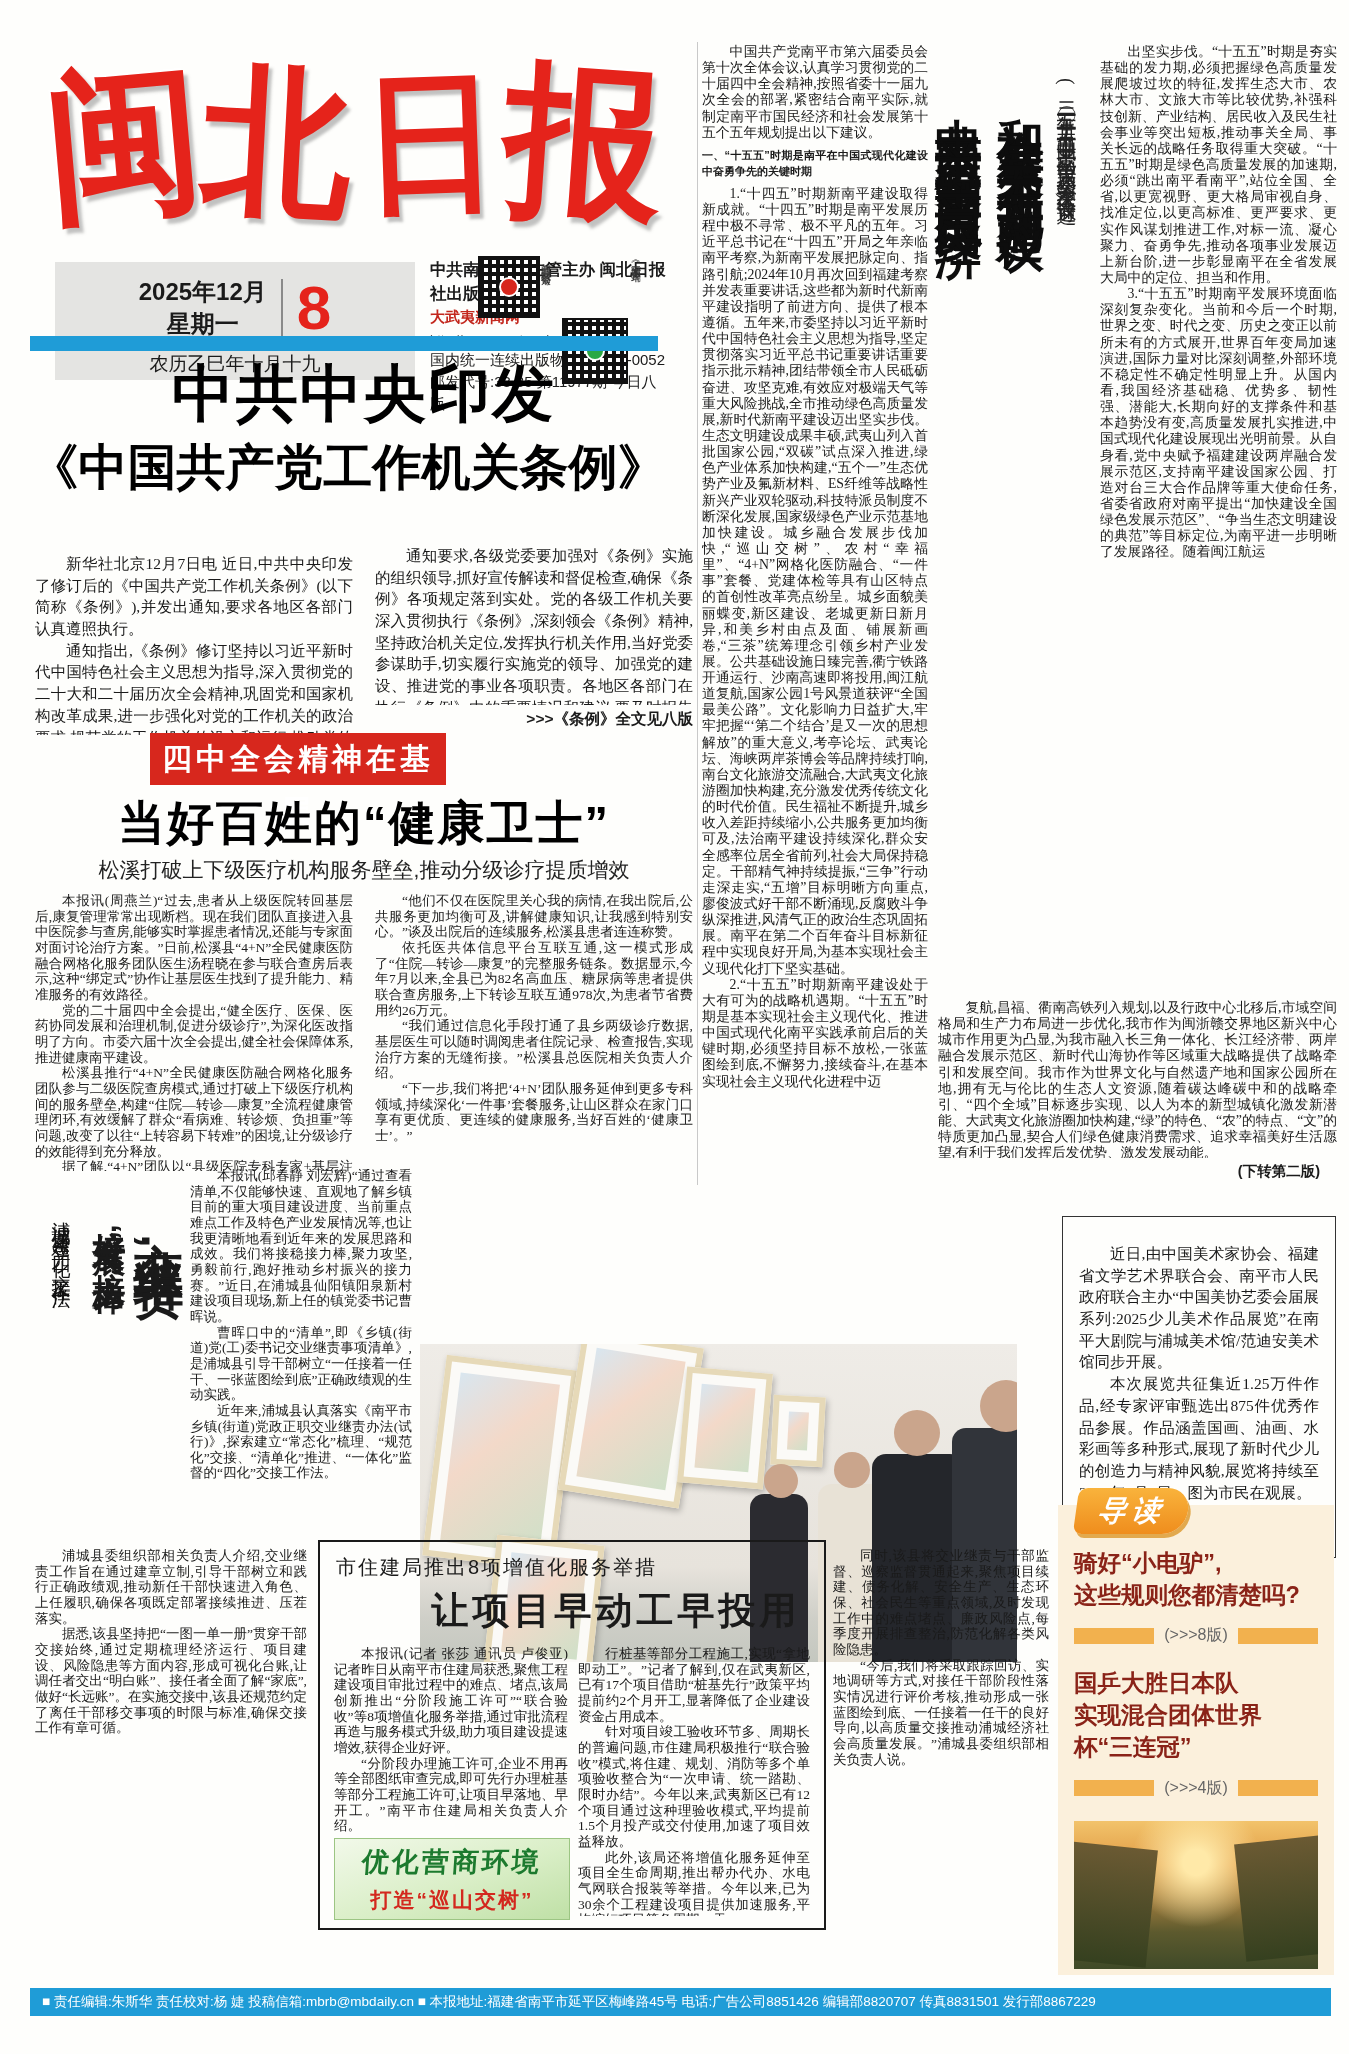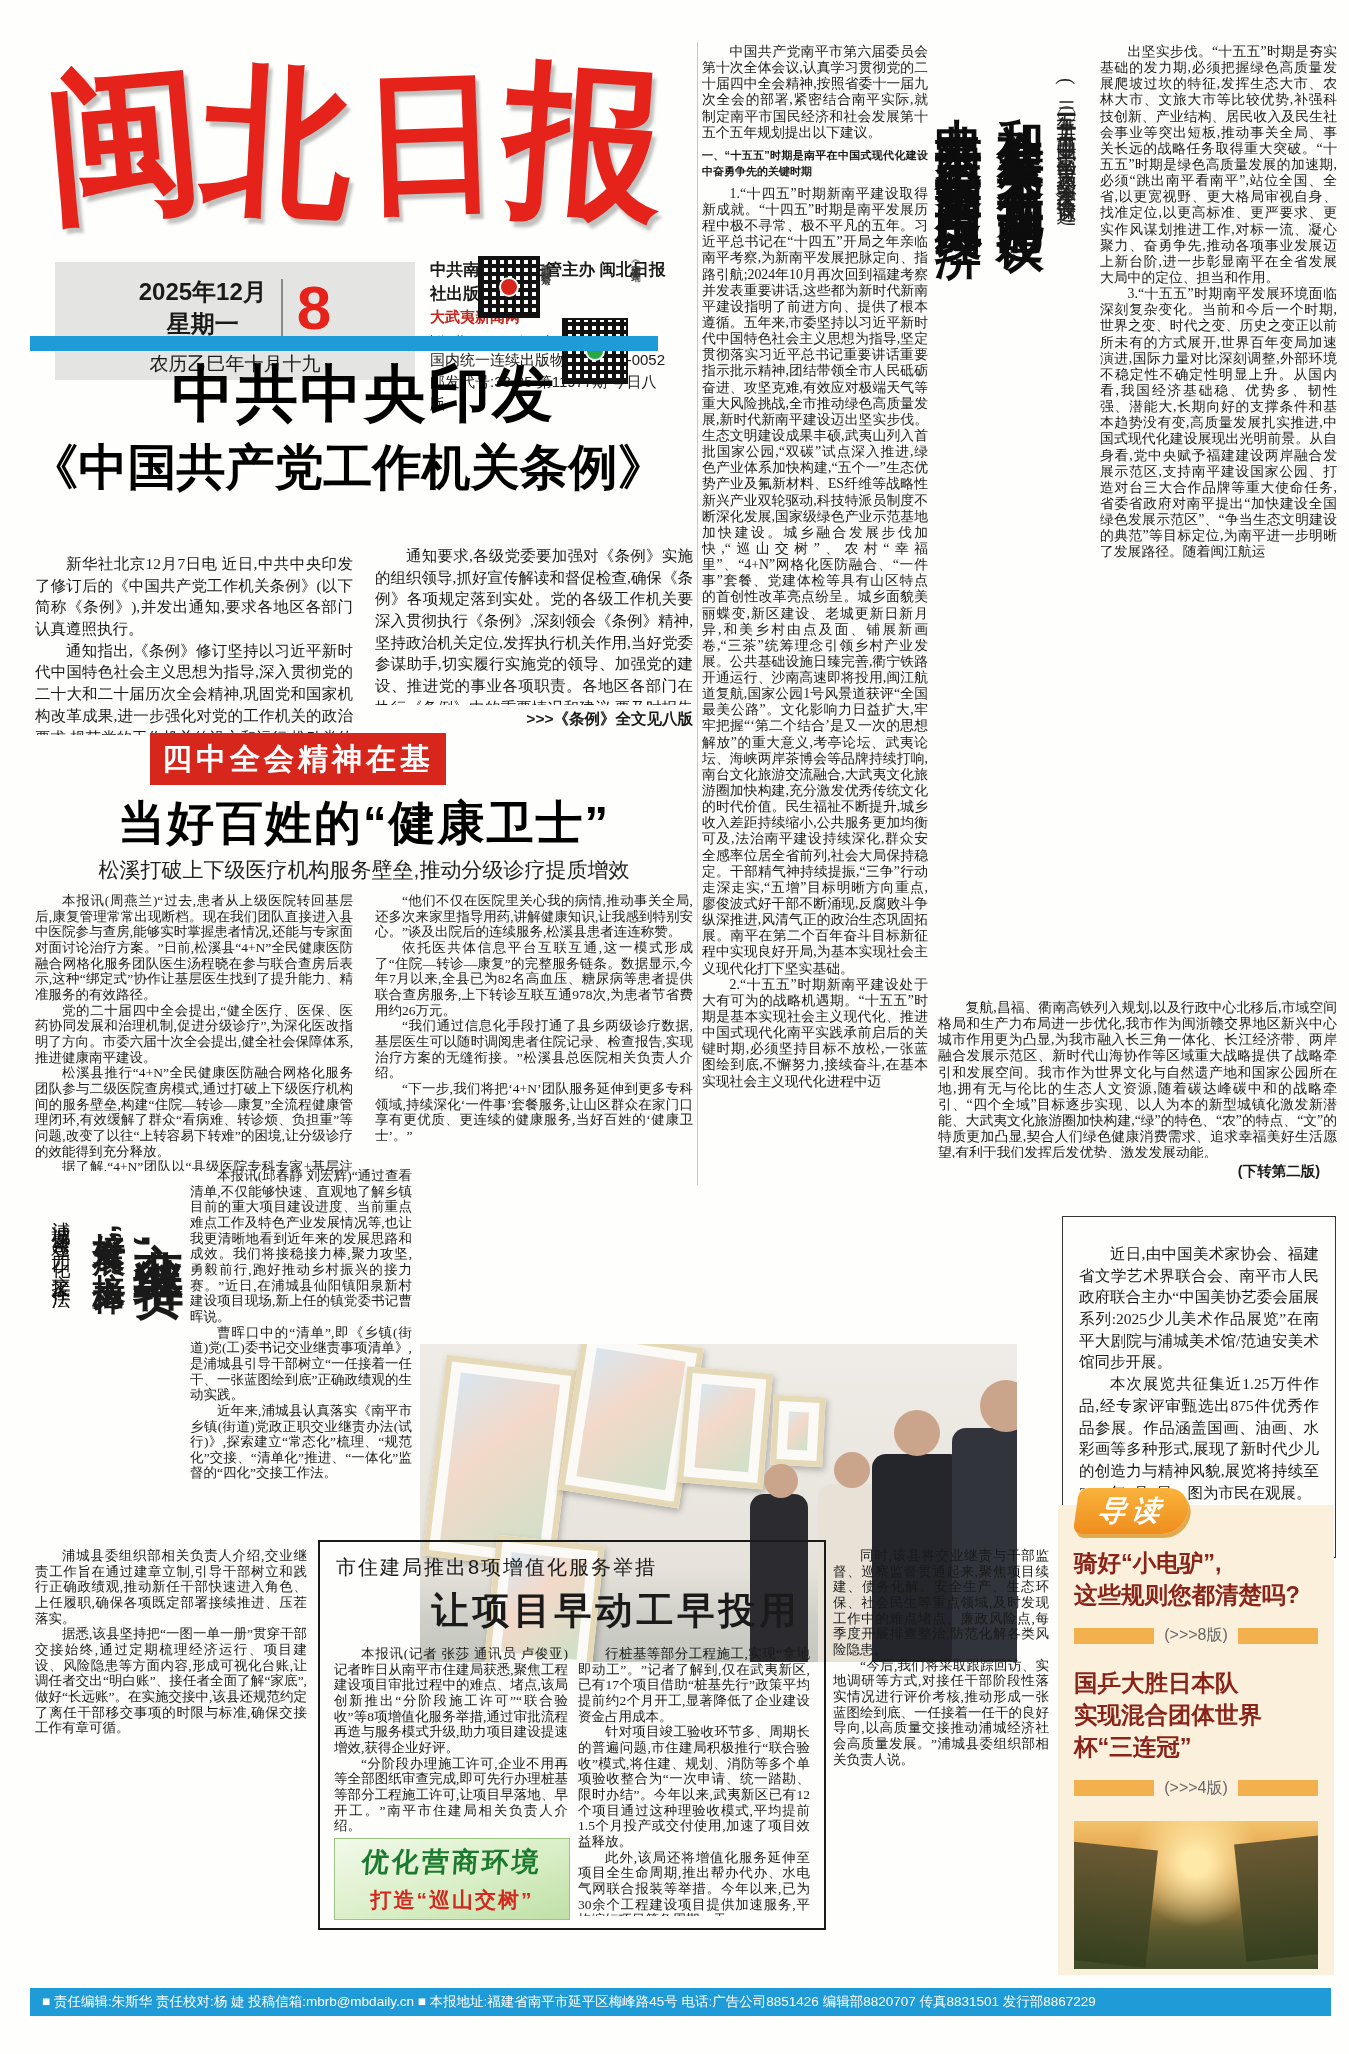--- a/index.html
+++ b/index.html
@@ -141,21 +141,21 @@
   <div class="abs banner-red" style="left:150px;top:733px;width:296px;height:52px;">四中全会精神在基层</div>
   <div class="abs subhead" style="left:35px;top:856px;width:658px;font-size:21px;">松溪打破上下级医疗机构服务壁垒,推动分级诊疗提质增效</div>
   <div class="abs h-xl" style="left:35px;top:792px;width:658px;font-size:47px;">当好百姓的“健康卫士”</div>
   <div class="abs col t14" style="left:35px;top:893px;width:318px;height:278px;">
       <p>本报讯(周燕兰)“过去,患者从上级医院转回基层后,康复管理常常出现断档。现在我们团队直接进入县中医院参与查房,能够实时掌握患者情况,还能与专家面对面讨论治疗方案。”日前,松溪县“4+N”全民健康医防融合网格化服务团队医生汤程晓在参与联合查房后表示,这种“绑定式”协作让基层医生找到了提升能力、精准服务的有效路径。</p>
       <p>党的二十届四中全会提出,“健全医疗、医保、医药协同发展和治理机制,促进分级诊疗”,为深化医改指明了方向。市委六届十次全会提出,健全社会保障体系,推进健康南平建设。</p>
       <p>松溪县推行“4+N”全民健康医防融合网格化服务团队参与二级医院查房模式,通过打破上下级医疗机构间的服务壁垒,构建“住院—转诊—康复”全流程健康管理闭环,有效缓解了群众“看病难、转诊烦、负担重”等问题,改变了以往“上转容易下转难”的困境,让分级诊疗的效能得到充分释放。</p>
       <p>据了解,“4+N”团队以“县级医院专科专家+基层注册执业医生+护士+乡村医生+若干名健康网格员”为核心架构。目前松溪县已组建79支团队,常住人口签约率达73%。</p>
     </div>
   <div class="abs col t14" style="left:375px;top:893px;width:318px;height:278px;">
-      <p>“他们不仅在医院里关心我的病情,推动事关全局,还多次来家里指导用药,讲解健康知识,让我感到特别安心。”谈及出院后的连续服务,松溪县患者连连称赞。</p>
+      <p>“他们不仅在医院里关心我的病情,在我出院后,公共服务更加均衡可及,讲解健康知识,让我感到特别安心。”谈及出院后的连续服务,松溪县患者连连称赞。</p>
       <p>依托医共体信息平台互联互通,这一模式形成了“住院—转诊—康复”的完整服务链条。数据显示,今年7月以来,全县已为82名高血压、糖尿病等患者提供联合查房服务,上下转诊互联互通978次,为患者节省费用约26万元。</p>
       <p>“我们通过信息化手段打通了县乡两级诊疗数据,基层医生可以随时调阅患者住院记录、检查报告,实现治疗方案的无缝衔接。”松溪县总医院相关负责人介绍。</p>
       <p>“下一步,我们将把‘4+N’团队服务延伸到更多专科领域,持续深化‘一件事’套餐服务,让山区群众在家门口享有更优质、更连续的健康服务,当好百姓的‘健康卫士’。”</p>
     </div>
 
   <div class="abs rule-v" style="left:697px;top:42px;height:1143px;"></div>
 
   <div class="abs col t14j" style="left:702px;top:44px;width:226px;height:1141px;">
     <p>中国共产党南平市第六届委员会第十次全体会议,认真学习贯彻党的二十届四中全会精神,按照省委十一届九次全会的部署,紧密结合南平实际,就制定南平市国民经济和社会发展第十五个五年规划提出以下建议。</p>
     <div class="sechead">一、“十五五”时期是南平在中国式现代化建设中奋勇争先的关键时期</div>

